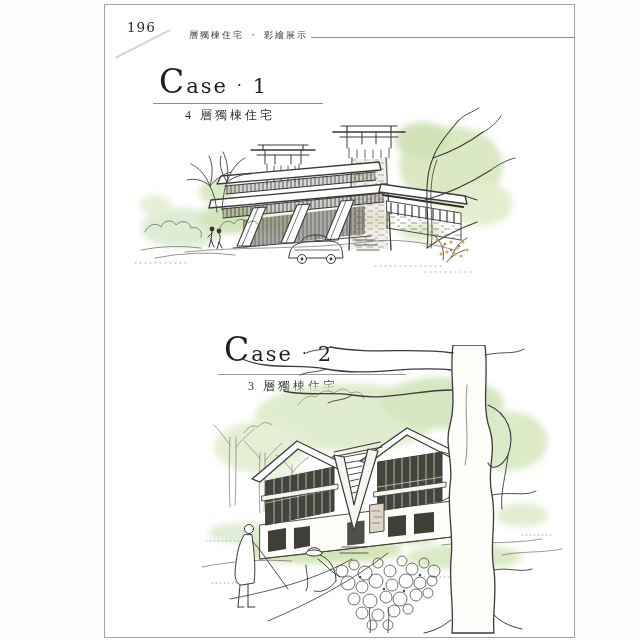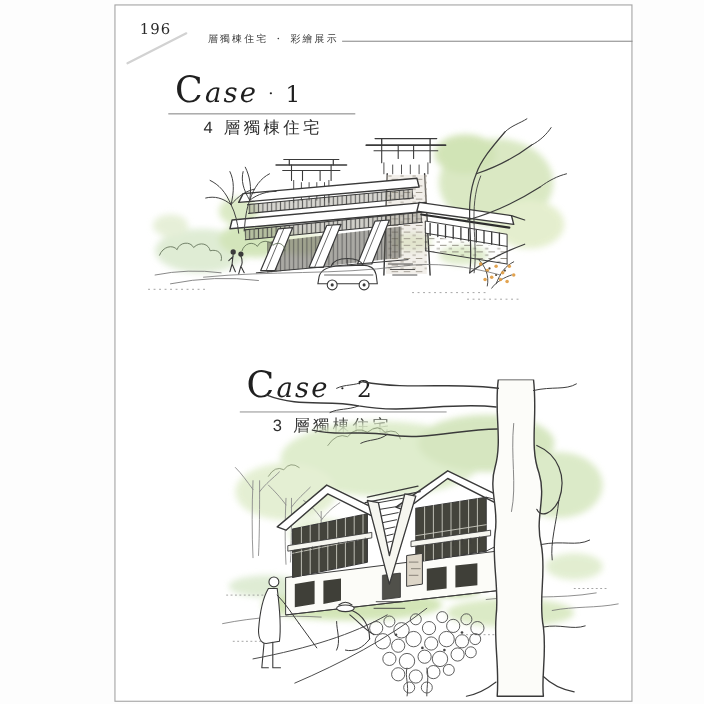--- a/index.html
+++ b/index.html
@@ -10,25 +10,25 @@
   .page-number{position:absolute;left:22px;top:14px;font-family:"DejaVu Serif",serif;
                font-size:13.5px;letter-spacing:1px;color:#2a2a2a;}
   .page-slash{position:absolute;left:10px;top:52px;width:62px;height:2px;background:#d2d2d2;
               transform:rotate(-27deg);transform-origin:left center;border-radius:2px;}
   .section-title{position:absolute;left:84px;top:24px;font-size:9px;letter-spacing:2px;
                  color:#3c3c3c;white-space:nowrap;}
   .header-rule{position:absolute;left:206px;top:32px;width:264px;height:1px;background:#8f8f8f;}
   .case-title{position:absolute;display:flex;align-items:baseline;
               font-family:"DejaVu Serif",serif;color:#1f1f1f;letter-spacing:2px;}
   .case-title .initial{font-size:33px;font-weight:400;line-height:1;}
-  .case-title .rest{font-size:25px;font-style:italic;}
+  .case-title .rest{font-size:21px;}
   .case-title .sep{font-size:15px;margin:0 9px;transform:translateY(-3px);}
   .case-title .num{font-size:21px;}
   .case-underline{position:absolute;height:1px;background:#8a8a8a;}
-  .case-subtitle{position:absolute;font-size:15px;letter-spacing:3px;color:#2e2e2e;white-space:nowrap;}
+  .case-subtitle{position:absolute;font-size:12px;letter-spacing:3px;color:#2e2e2e;white-space:nowrap;font-family:Liberation Serif, serif;}
   .c1-title{left:54px;top:60px;}
   .c1-underline{left:48px;top:98px;width:170px;}
   .c1-subtitle{left:80px;top:102px;}
   .c2-title{left:119px;top:328px;}
   .c2-underline{left:113px;top:369px;width:188px;background:#9a9a9a;}
   .c2-subtitle{left:143px;top:373px;}
   .sketch{position:absolute;}
   .s1{left:20px;top:95px;}
   .s2{left:97px;top:340px;}
 </style>

